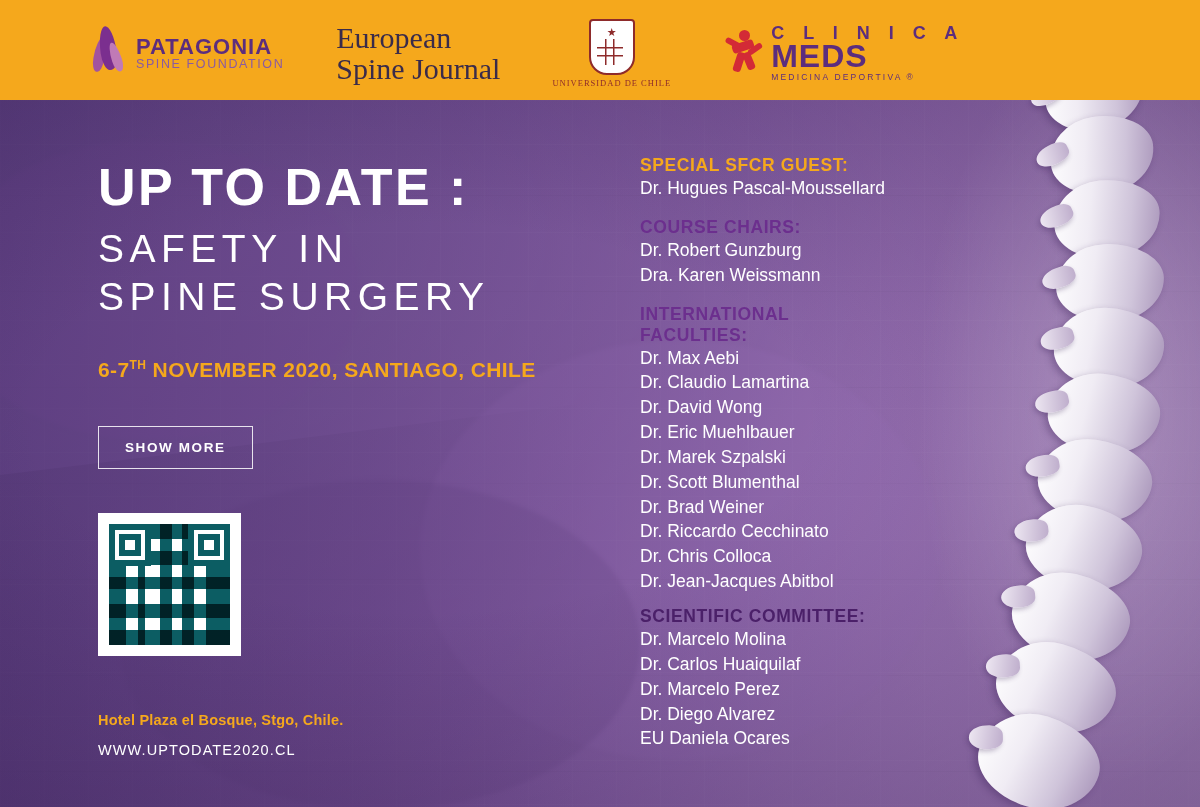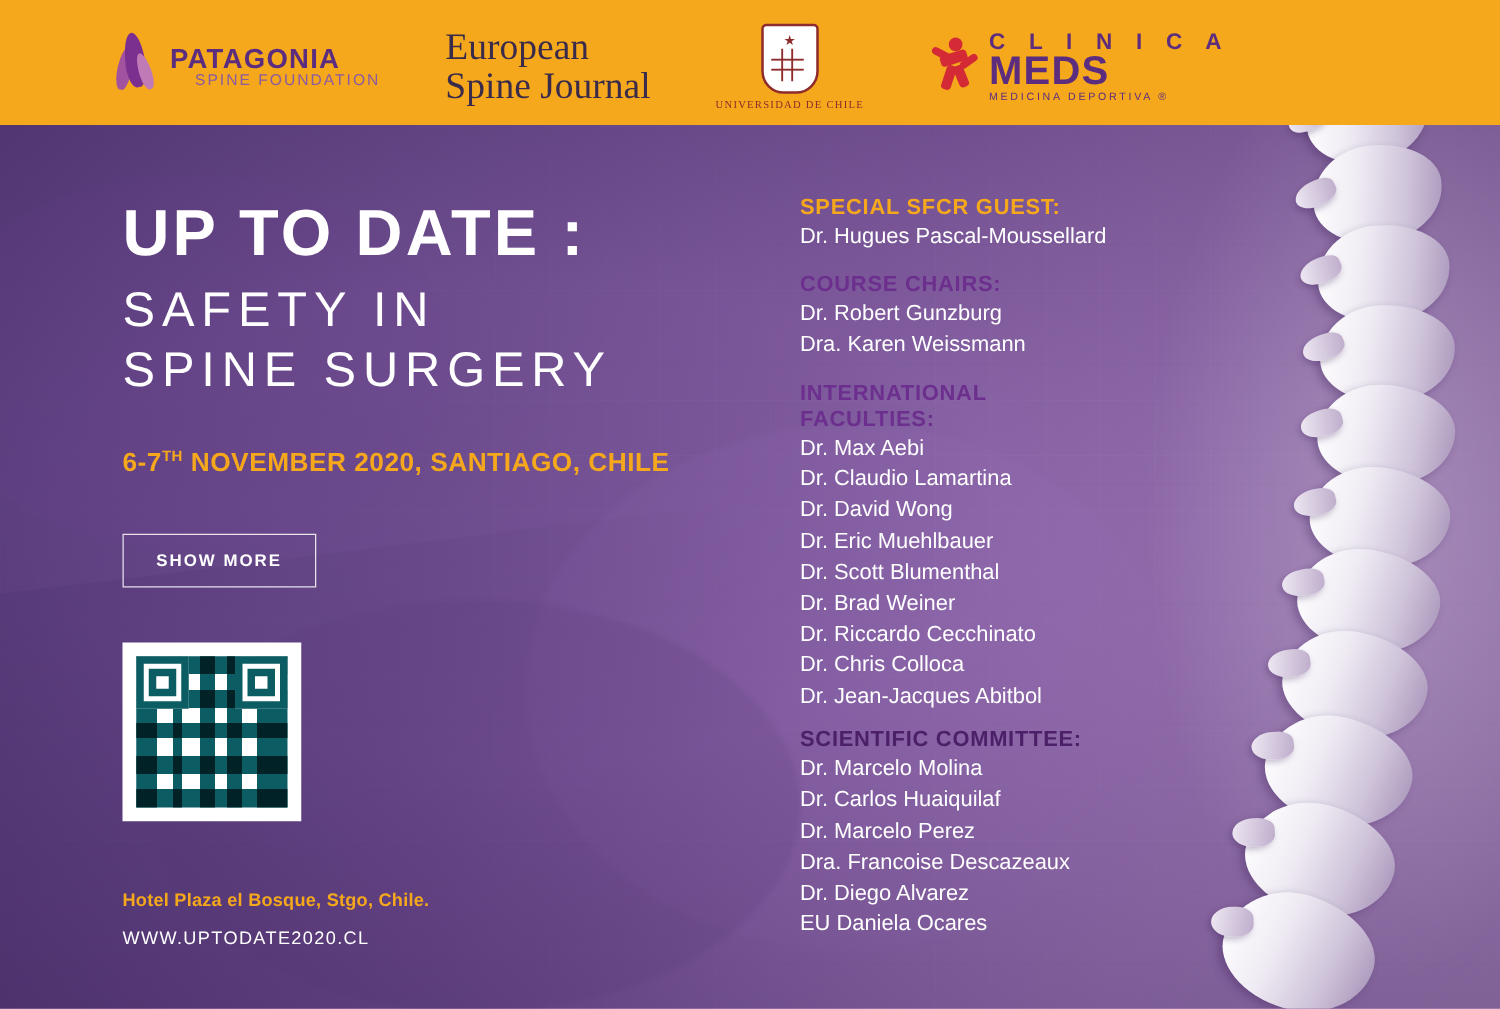--- a/index.html
+++ b/index.html
@@ -72,21 +72,20 @@
   .psf-text .l1 {
     font-size: 22px;
     font-weight: bold;
     letter-spacing: 1px;
     color: #5c2d7e;
   }
   .psf-text .l2 {
     font-size: 12.5px;
     letter-spacing: 1.6px;
     color: #8a5aa2;
-    margin-left: 20px;
   }
   
   .esj {
     font-family: "Liberation Serif", serif;
     color: #3a2b4a;
     font-size: 30px;
     line-height: 1.05;
   }
   
   .udc { text-align: center; }
@@ -443,32 +442,32 @@
       <div class="name">Dra. Karen Weissmann</div>
     </div>
 
     <div class="block tight">
       <div class="sec-head purple">INTERNATIONAL</div>
       <div class="sec-head purple">FACULTIES:</div>
       <div class="name">Dr. Max Aebi</div>
       <div class="name">Dr. Claudio Lamartina</div>
       <div class="name">Dr. David Wong</div>
       <div class="name">Dr. Eric Muehlbauer</div>
+      <div class="name">Dr. Marek Szpalski</div>
       <div class="name">Dr. Scott Blumenthal</div>
       <div class="name">Dr. Brad Weiner</div>
       <div class="name">Dr. Riccardo Cecchinato</div>
       <div class="name">Dr. Chris Colloca</div>
       <div class="name">Dr. Jean-Jacques Abitbol</div>
     </div>
 
     <div class="block">
       <div class="sec-head dark">SCIENTIFIC COMMITTEE:</div>
       <div class="name">Dr. Marcelo Molina</div>
       <div class="name">Dr. Carlos Huaiquilaf</div>
       <div class="name">Dr. Marcelo Perez</div>
-      <div class="name">Dra. Francoise Descazeaux</div>
       <div class="name">Dr. Diego Alvarez</div>
       <div class="name">EU Daniela Ocares</div>
     </div>
 
   </div>
 
 </div>
 
 </body></html>

